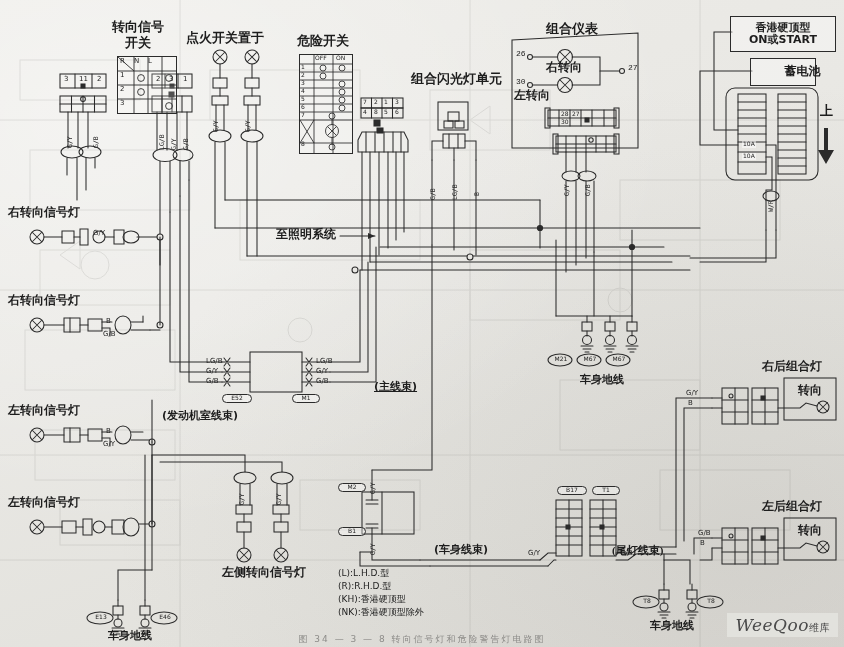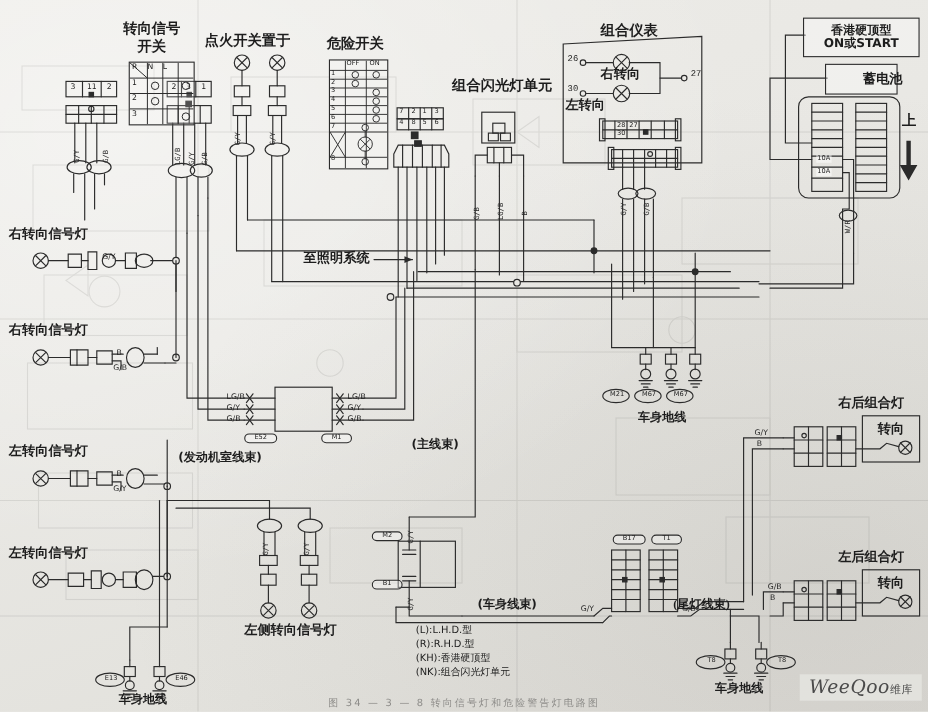--- a/index.html
+++ b/index.html
@@ -47,21 +47,21 @@
     padding:2px 8px;
     font-size:17px;font-style:italic;color:#4a4a4a;
     font-family:"DejaVu Serif","Liberation Serif",serif;
     letter-spacing:.5px;
   }
   #watermark b{font-style:normal;font-weight:normal;font-size:10px;}
   #caption{
     position:absolute;left:0;right:0;bottom:1px;text-align:center;
     font-size:9px;color:#8d8c89;letter-spacing:2px;
   }
-  .legend{position:absolute;left:338px;top:567px;font-size:9px;color:#1d1d1d;line-height:1.45;margin-left:40px;}
+  .legend{position:absolute;left:338px;top:567px;font-size:9px;color:#1d1d1d;line-height:1.45;}
   .tblbox{position:absolute;border:1px solid #2b2b2b;background:rgba(255,255,255,.18);}
   .boxlbl{position:absolute;border:1.2px solid #2b2b2b;background:rgba(255,255,255,.35);
           display:flex;align-items:center;justify-content:center;text-align:center;}
 </style>
 </head>
 <body>
 
 <div id="sheet"></div>
 
 <svg id="ghost" width="844" height="647" style="position:absolute;left:0;top:0;opacity:.13">
@@ -709,21 +709,21 @@
 <div class="lbl cn t12" style="left:276px;top:228px;">至照明系统</div>
 
 <div class="lbl cn t12" style="left:8px;top:206px;">右转向信号灯</div>
 <div class="lbl cn t12" style="left:8px;top:294px;">右转向信号灯</div>
 <div class="lbl cn t12" style="left:8px;top:404px;">左转向信号灯</div>
 <div class="lbl cn t12" style="left:8px;top:496px;">左转向信号灯</div>
 
 <div class="lbl cn t12" style="left:222px;top:566px;">左侧转向信号灯</div>
 
 <div class="lbl cn t11" style="left:162px;top:410px;">(发动机室线束)</div>
-<div class="lbl cn t11" style="left:374px;top:398px;">(主线束)</div>
+<div class="lbl cn t11" style="left:374px;top:381px;text-decoration:underline;">(主线束)</div>
 <div class="lbl cn t11" style="left:434px;top:544px;">(车身线束)</div>
 <div class="lbl cn t11" style="left:612px;top:544px;font-family:Liberation Serif, serif;">(尾灯线束)</div>
 
 <div class="lbl cn t11" style="left:580px;top:374px;">车身地线</div>
 <div class="lbl cn t11" style="left:108px;top:630px;">车身地线</div>
 <div class="lbl cn t11" style="left:650px;top:620px;">车身地线</div>
 
 <div class="lbl t6 ctr" style="left:90px;top:614px;width:22px;">E13</div>
 <div class="lbl t6 ctr" style="left:154px;top:614px;width:22px;">E46</div>
 <div class="lbl t6 ctr" style="left:550px;top:356px;width:22px;">M21</div>
@@ -779,20 +779,20 @@
 <div class="lbl t7" style="left:688px;top:400px;">B</div>
 <div class="lbl t7" style="left:698px;top:530px;">G/B</div>
 <div class="lbl t7" style="left:700px;top:540px;">B</div>
 <div class="lbl t7" style="left:528px;top:550px;">G/Y</div>
 <div class="lbl t7" style="left:620px;top:550px;">G/B</div>
 
 <div class="legend">
   <div>(L):L.H.D.型</div>
   <div>(R):R.H.D.型</div>
   <div>(KH):香港硬顶型</div>
-  <div>(NK):组合闪光灯单元</div>
+  <div>(NK):香港硬顶型除外</div>
 </div>
 
 <div id="caption">图 34 — 3 — 8   转向信号灯和危险警告灯电路图</div>
 
 <div id="watermark">
   <span>WeeQoo</span><b>维库</b>
 </div>
 
 </body></html>

